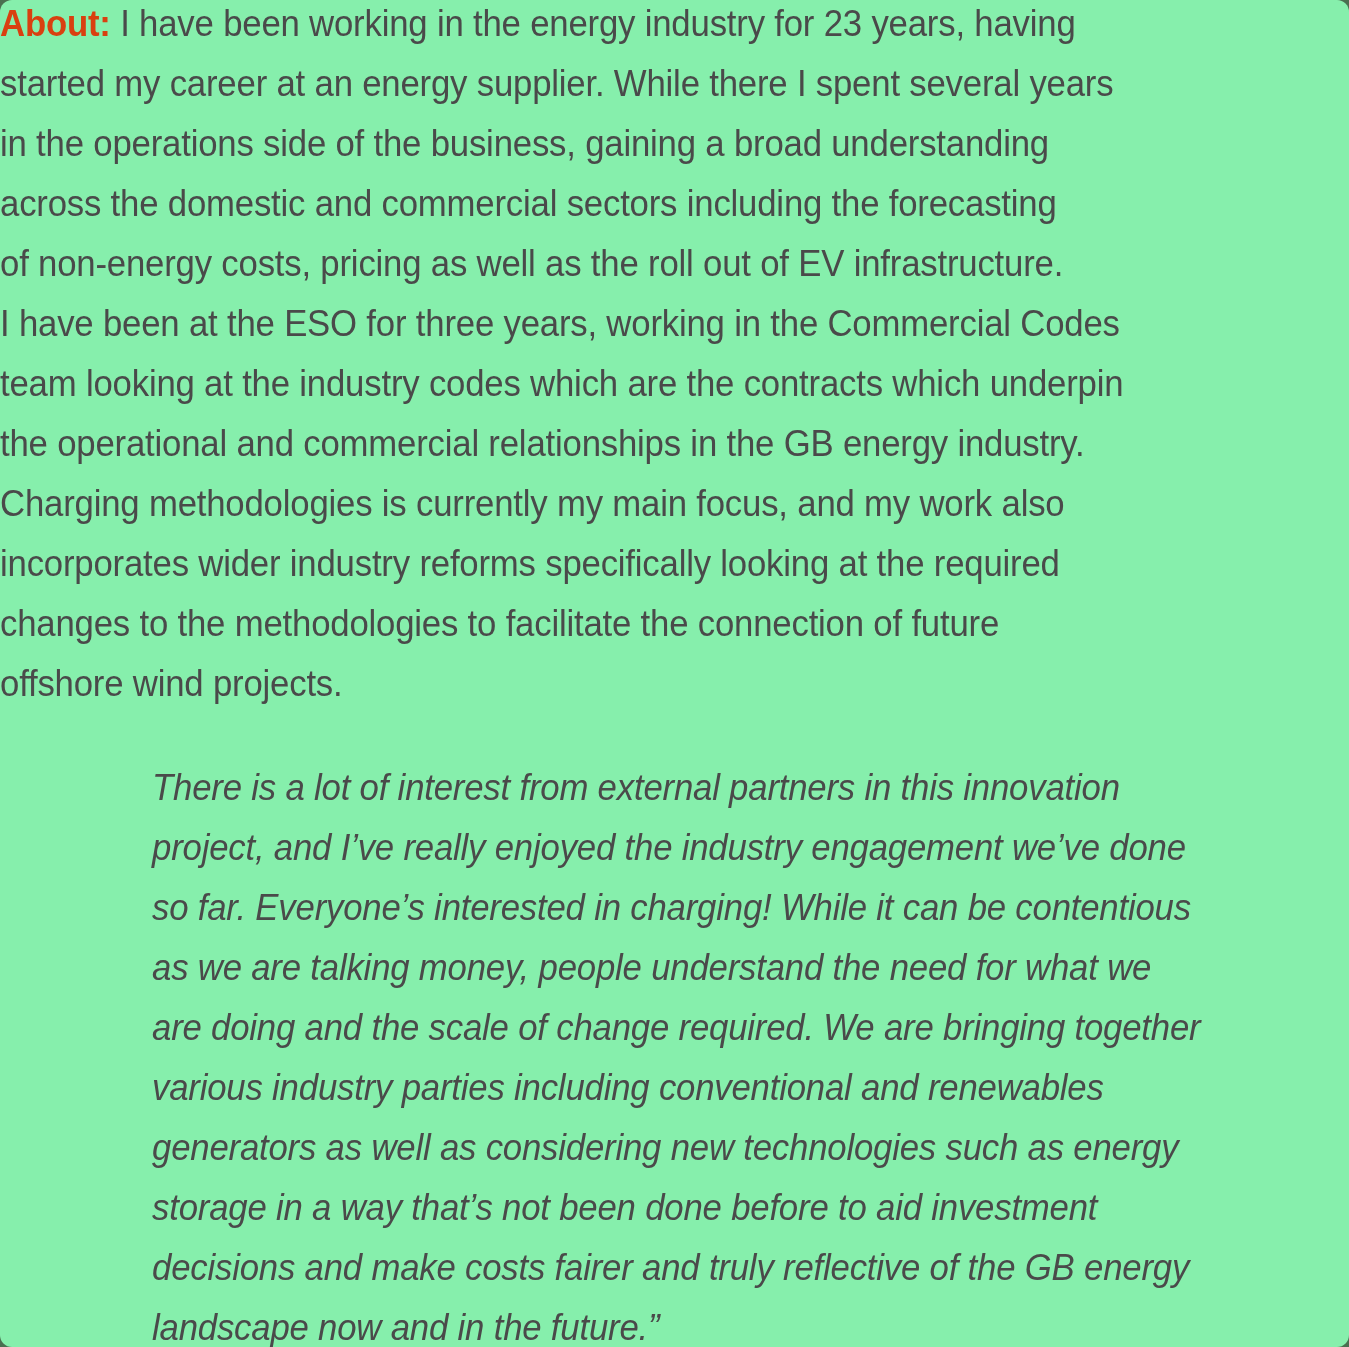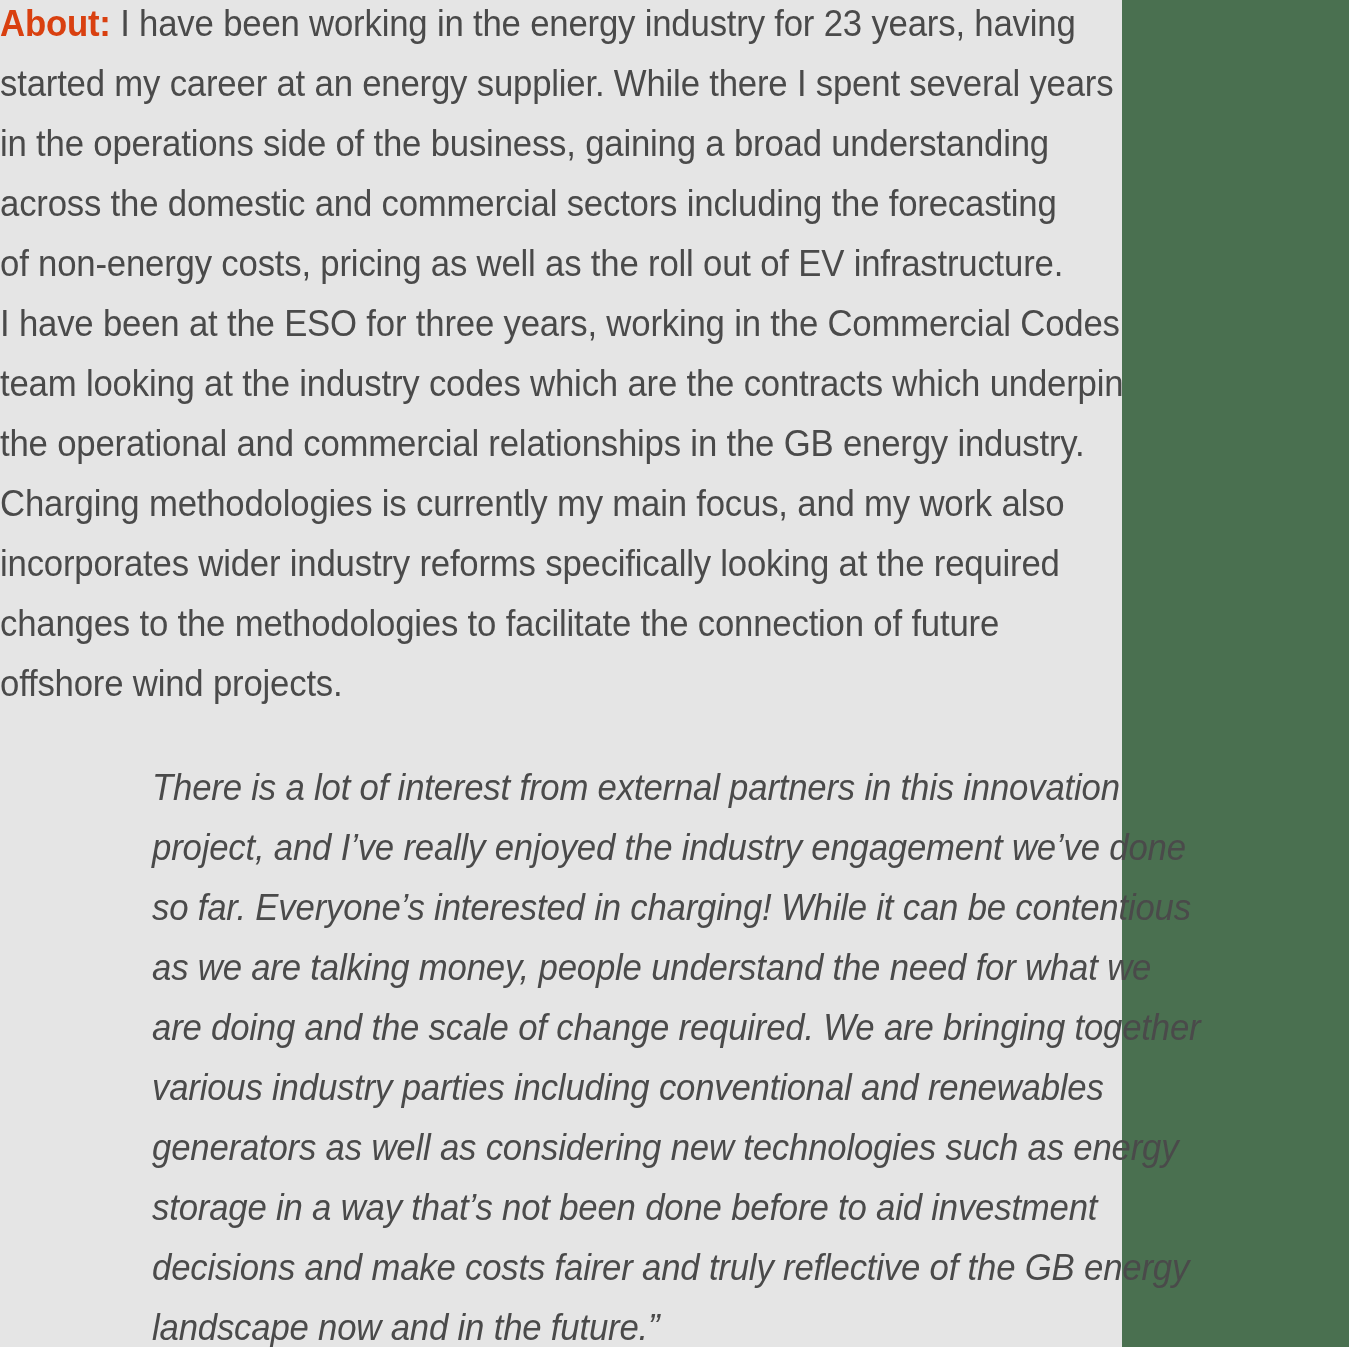--- a/index.html
+++ b/index.html
@@ -10,24 +10,25 @@
   body {
     width: 1349px;
     height: 1347px;
     background: #4a7050;
     font-family: "Liberation Sans", "DejaVu Sans", sans-serif;
     overflow: hidden;
   }
 
   #page {
     position: relative;
-    width: 1122px;
+    width: 1349px;
     height: 1347px;
-    background: #e5e5e5;
+    background: #86efac;
     box-sizing: border-box;
+    border-radius: 12px;
   }
 
   
   .about-block {
     position: absolute;
     left: 0px;
     top: -6px;
     width: 1349px;
   }
 

